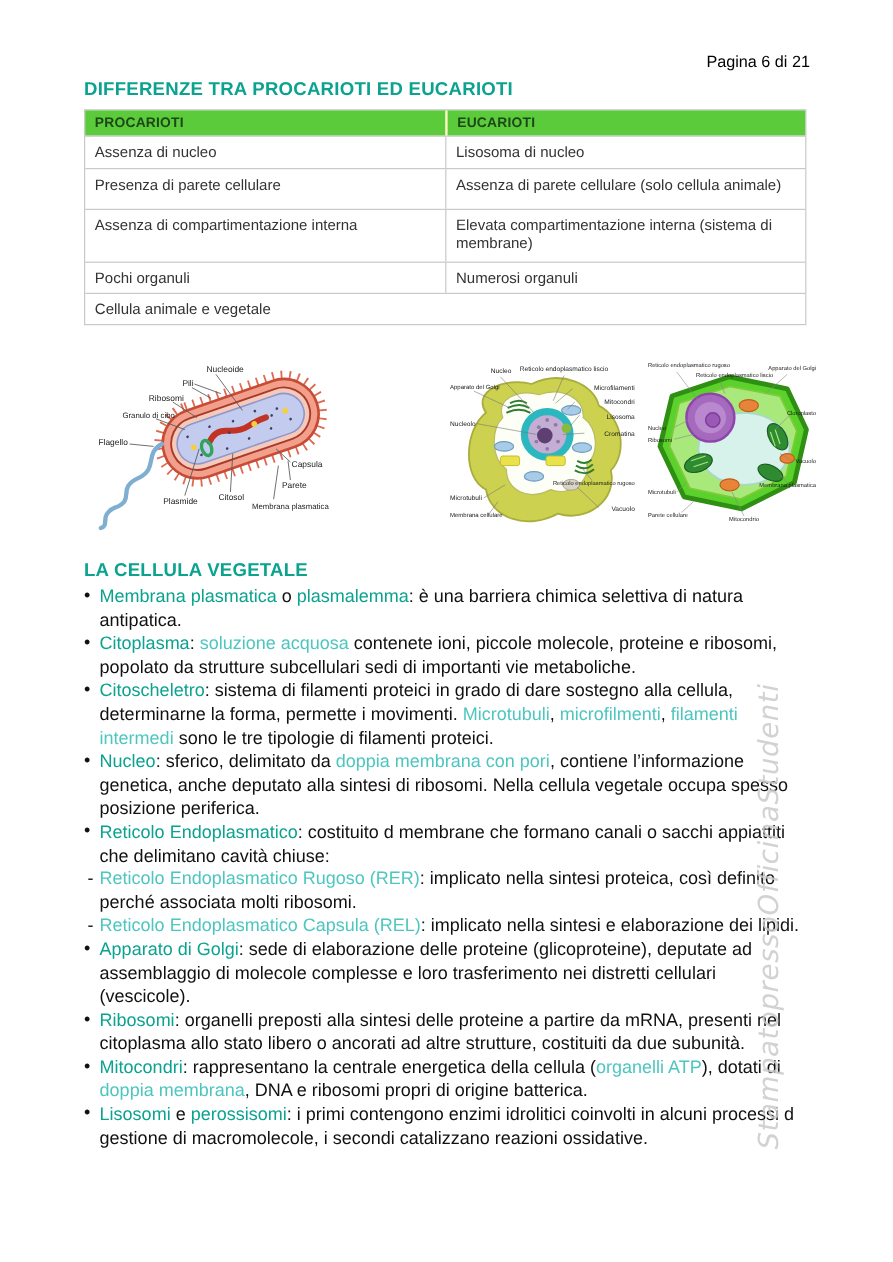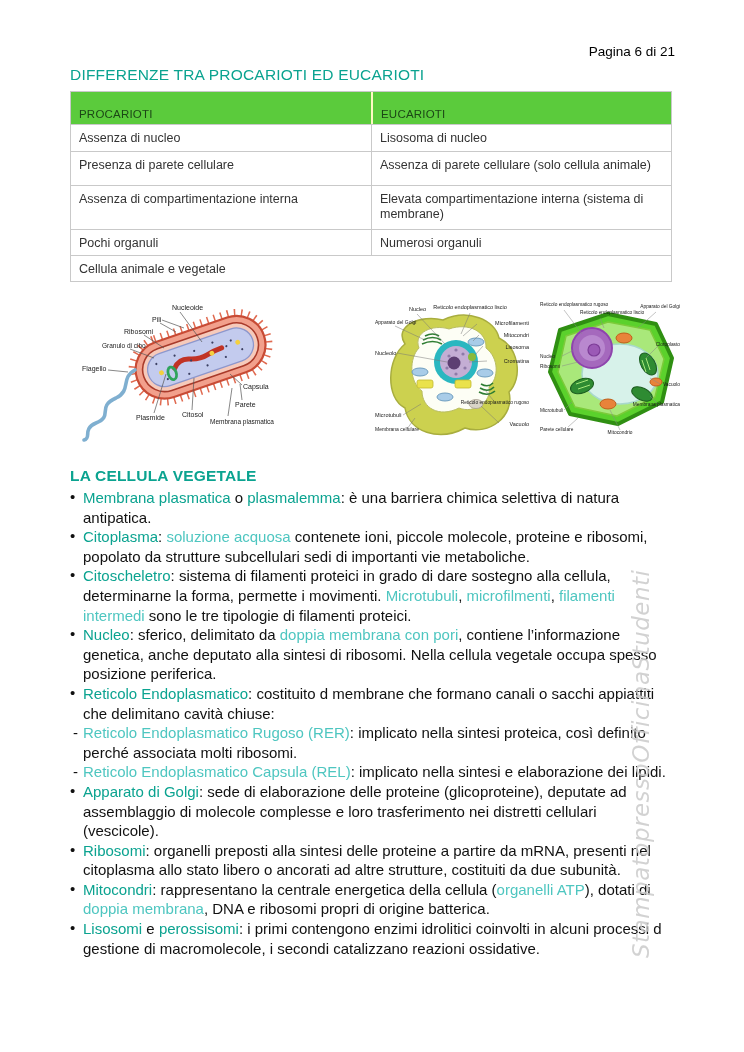--- a/index.html
+++ b/index.html
@@ -1,26 +1,26 @@
 <!DOCTYPE html>
 <html><head>
 <meta charset="utf-8">
 <style>
   html,body{margin:0;padding:0;background:#ffffff;}
   .page{position:relative;width:744px;height:972px;background:#fff;overflow:hidden;
         font-family:"Liberation Sans",sans-serif;color:#1a1a1a;}
   .page-number{position:absolute;top:44px;right:69px;font-size:13.5px;color:#000;}
-  .doc-title{position:absolute;left:70px;top:66px;margin:0;font-size:15.5px;font-weight:400;
+  .doc-title{position:absolute;left:70px;top:66px;margin:0;font-size:15.5px;font-weight:700;
              color:#0ba390;letter-spacing:.2px;}
   
   .cmp-table{position:absolute;left:70px;top:91px;width:602px;border:1px solid #c9c9c9;
              font-size:12.5px;color:#333;box-sizing:border-box;}
   .cmp-table *{box-sizing:border-box;}
   .t-head{display:flex;background:#5bcb3c;}
-  .t-hcell{width:50%;padding:16px 8px 4px;font-weight:400;color:#1c4716;font-size:11.5px;letter-spacing:.2px;}
+  .t-hcell{width:50%;padding:5px 8px 4px;font-weight:700;color:#1c4716;font-size:11.5px;letter-spacing:.2px;}
   .t-hcell + .t-hcell{border-left:2px solid #fef9c3;}
   .t-row{display:flex;border-top:1px solid #c9c9c9;}
   .t-cell{width:50%;padding:6px 8px 4px;line-height:15px;}
   .t-cell + .t-cell{border-left:1px solid #c9c9c9;}
   
   .diagram{position:absolute;}
   .diagram text{font-family:"Liberation Sans",sans-serif;fill:#1a1a1a;}
   
   .section-title{position:absolute;left:70px;top:467px;margin:0;font-size:15.5px;font-weight:700;
                  color:#0ba390;letter-spacing:.2px;}

